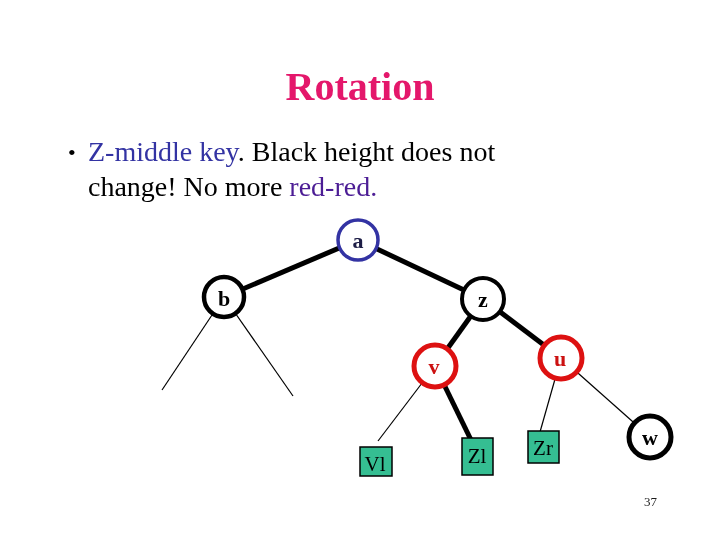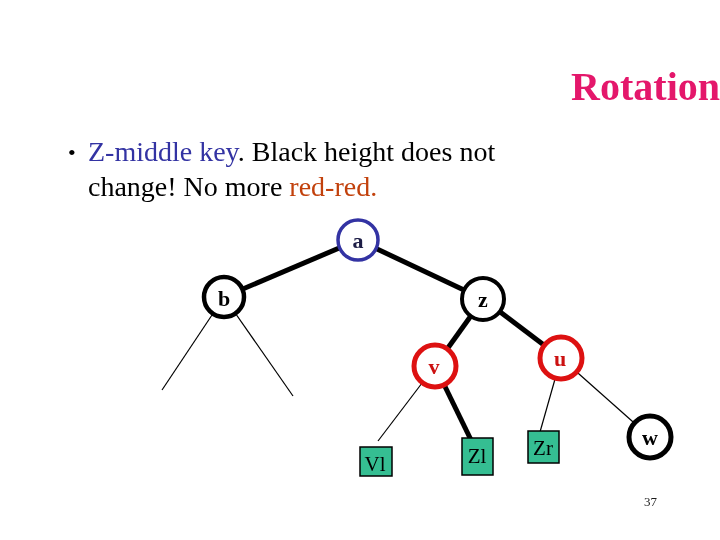--- a/index.html
+++ b/index.html
@@ -5,35 +5,35 @@
   html, body { margin:0; padding:0; }
   body {
     width:720px; height:540px;
     background:#ffffff;
     font-family:"Liberation Serif", serif;
     position:relative; overflow:hidden;
   }
   .slide { position:absolute; left:0; top:0; width:720px; height:540px; background:#fff; }
   .title {
     position:absolute; left:0; top:63px; width:720px;
-    text-align:right;
+    text-align:center;
     font-size:40px; font-weight:bold; letter-spacing:0px;
     color:#E4176B;
   }
   .bullet {
     position:absolute; left:64px; top:134px; width:522px;
     font-size:28px; line-height:35px; color:#000;
     padding-left:24px; box-sizing:border-box;
   }
   .bullet .marker {
     position:absolute; left:4px; top:1px;
     font-size:22px; color:#000;
   }
   .link { color:#3333A3; text-decoration-color:#3333A3; }
-  .hl { color:#c2410c; }
+  .hl { color:#4c1d95; }
   .pageno {
     position:absolute; left:644px; top:494px;
     font-size:13px; color:#1a1a1a;
     font-family:"Liberation Serif", serif;
   }
   svg.tree { position:absolute; left:0; top:0; }
   svg.tree text {
     font-family:"Liberation Serif", serif;
   }
   .node-label { font-size:22px; font-weight:bold; }

